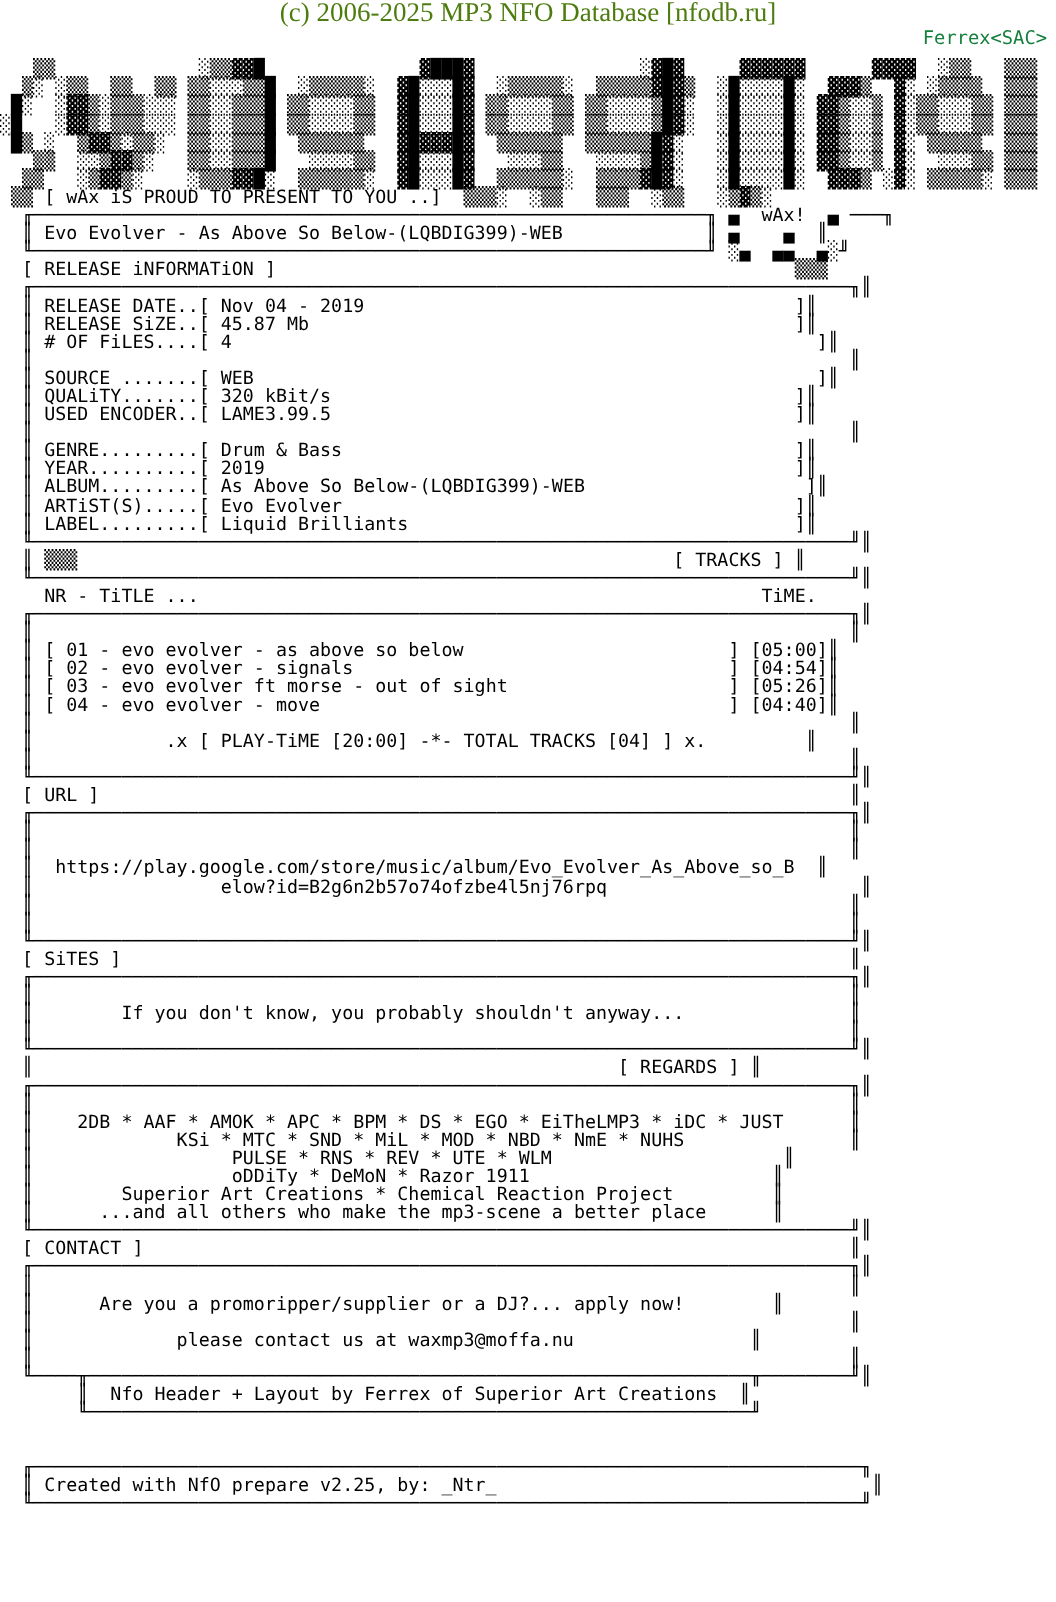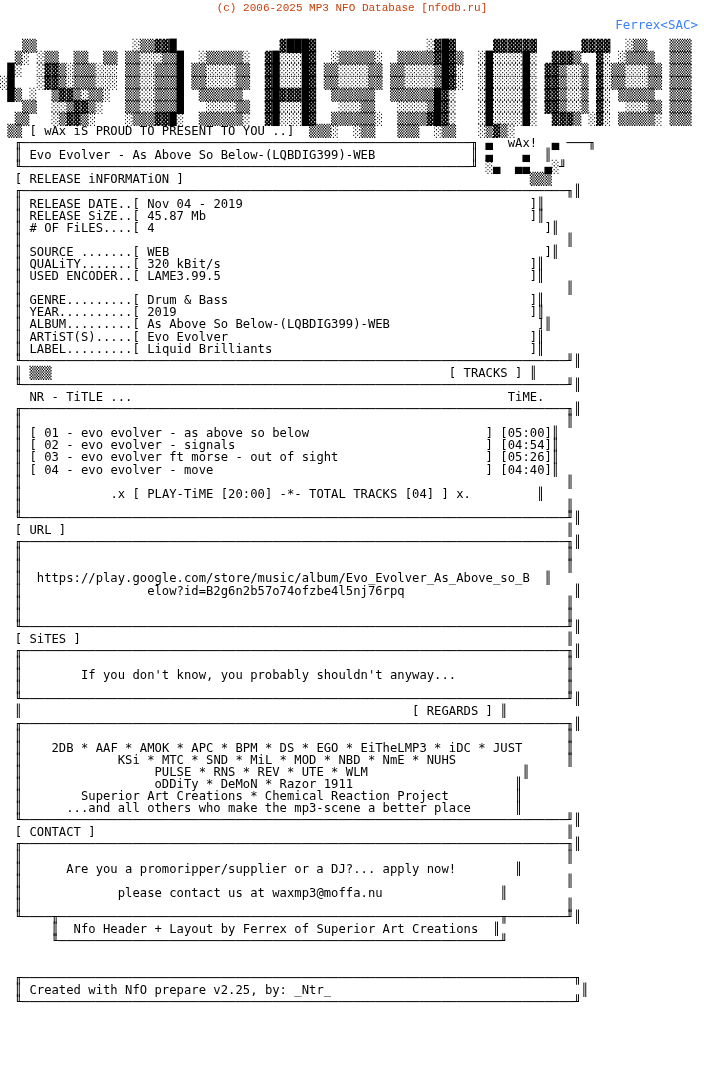--- a/index.html
+++ b/index.html
@@ -14,23 +14,23 @@
     overflow: hidden;
   }
   .page {
     position: relative;
     width: 704px;
     height: 1068px;
     background: #ffffff;
   }
   .dbline {
     text-align: center;
-    color: #c2410c;
-    font-family: Liberation Mono, monospace;
-    font-size: 11px;
+    color: #4d7c0f;
+    font-family: Liberation Serif, serif;
+    font-size: 18px;
     line-height: 16px;
     letter-spacing: 0px;
     white-space: pre;
     height: 16px;
   }
   .nfo {
     position: absolute;
     top: 16px;
     left: 0;
     width: 704px;
@@ -48,21 +48,21 @@
     height: 12.1px;
     white-space: pre;
   }
   .credit {
     position: absolute;
     top: 18px;
     right: 6px;
     font-family: "DejaVu Sans Mono", monospace;
     font-size: 12.5px;
     line-height: 14px;
-    color: #3b82f6;
+    color: #15803d;
     white-space: pre;
   }
 </style>
 </head>
 <body>
 
 <div class="page">
 
   <div class="dbline">(c) 2006-2025 MP3 NFO Database [nfodb.ru]</div>
 

